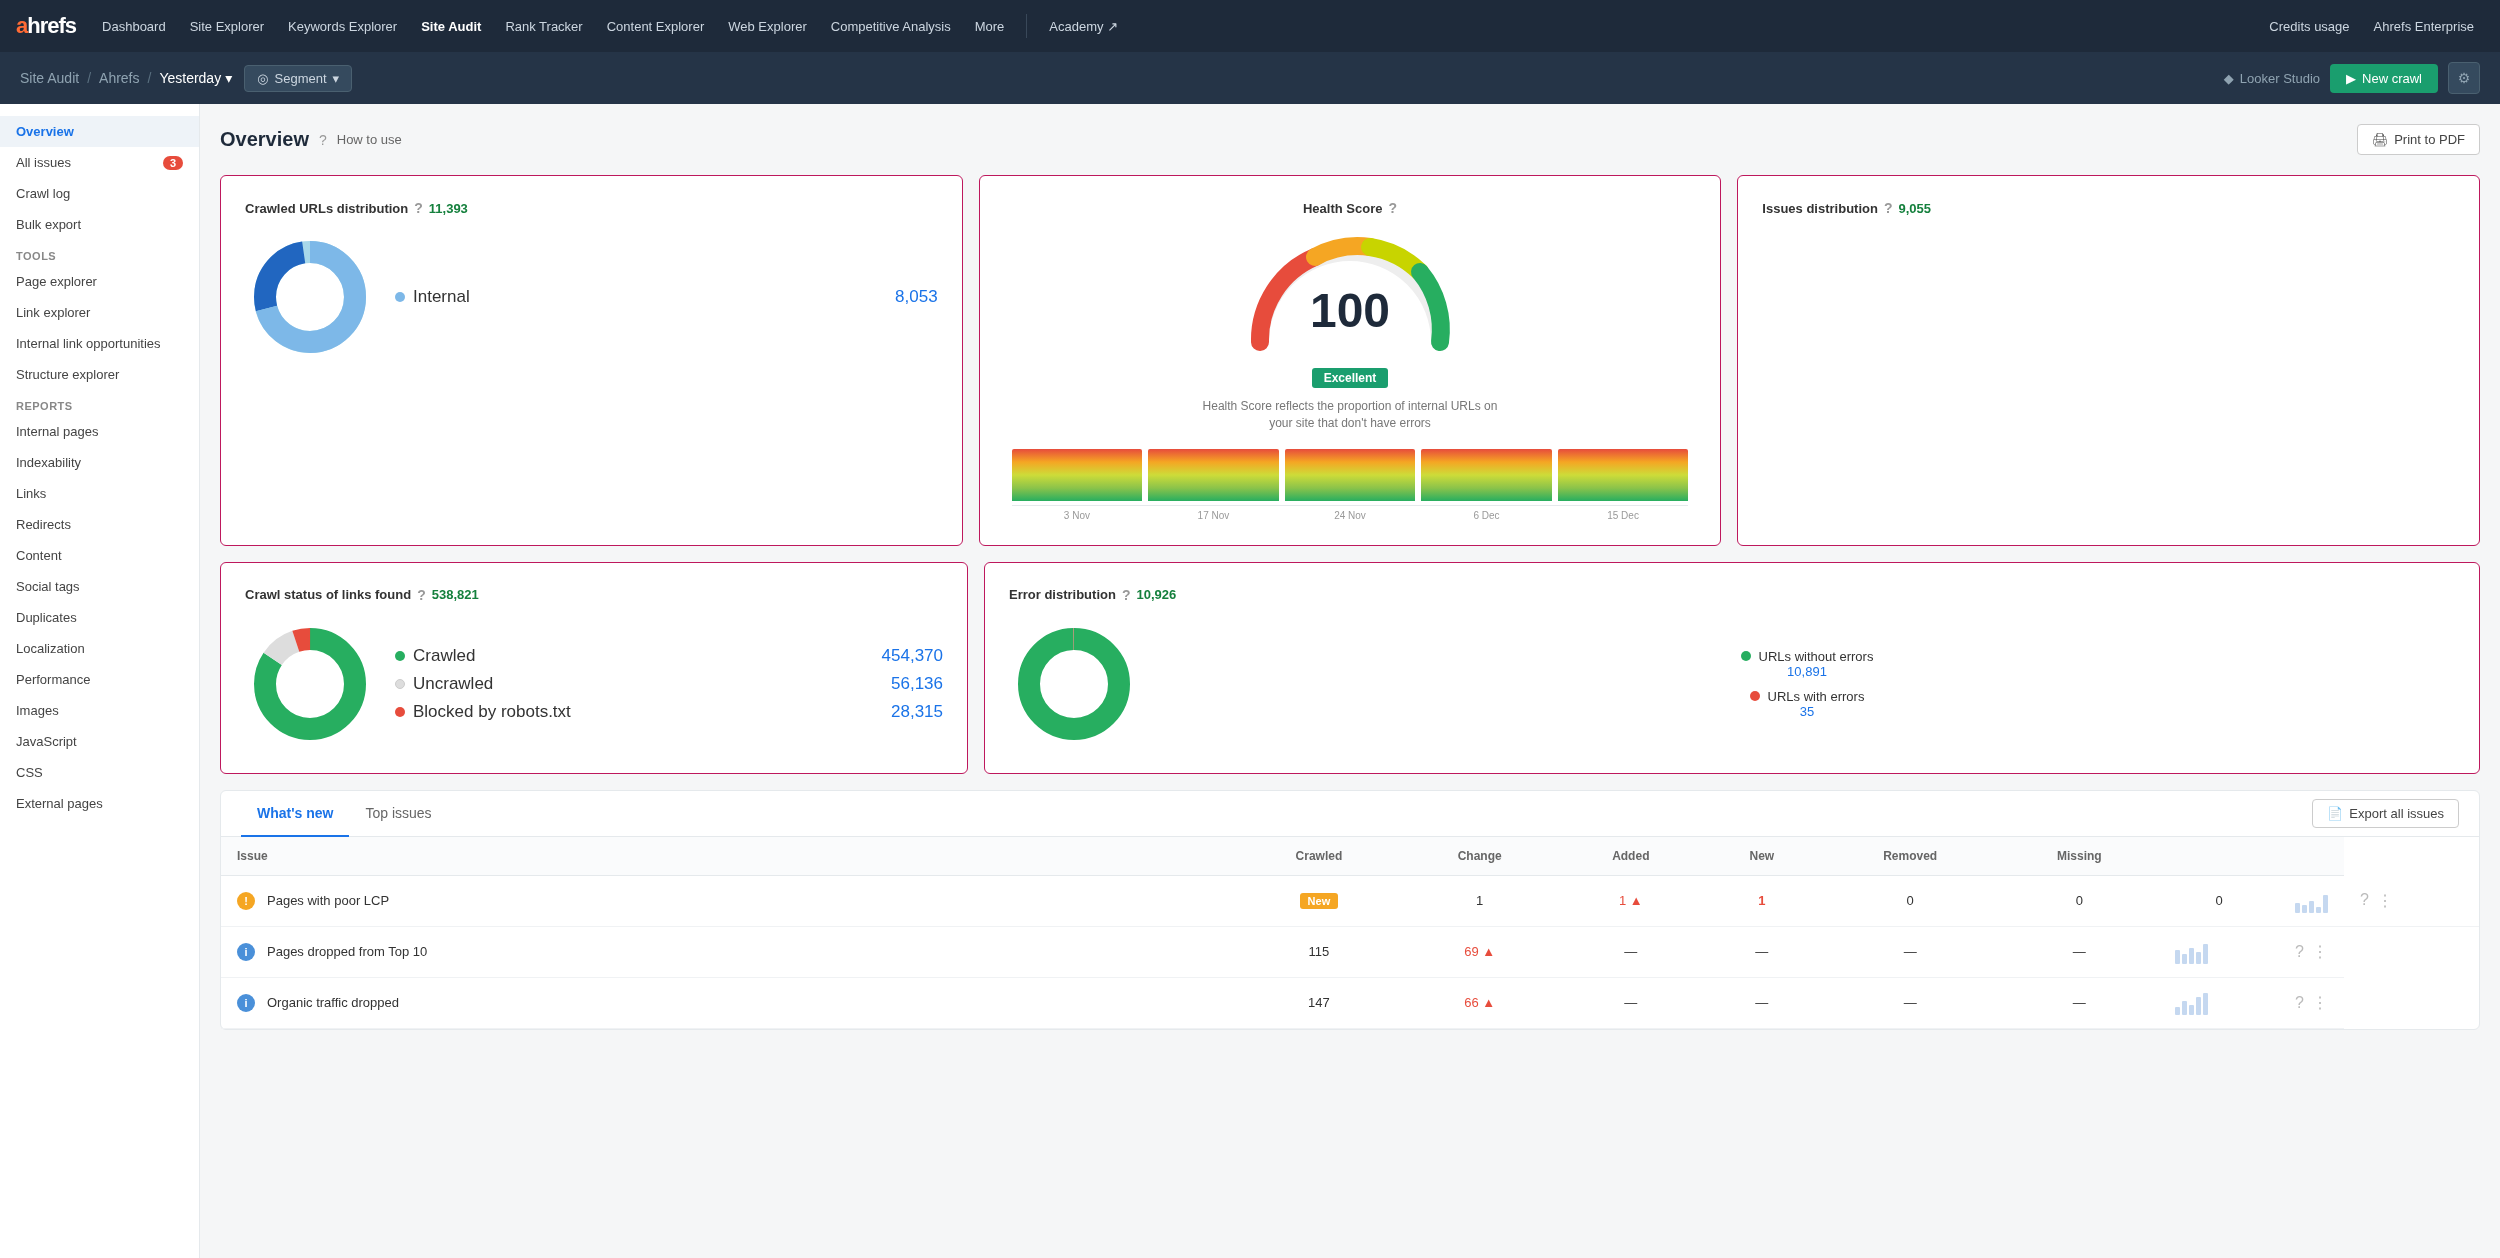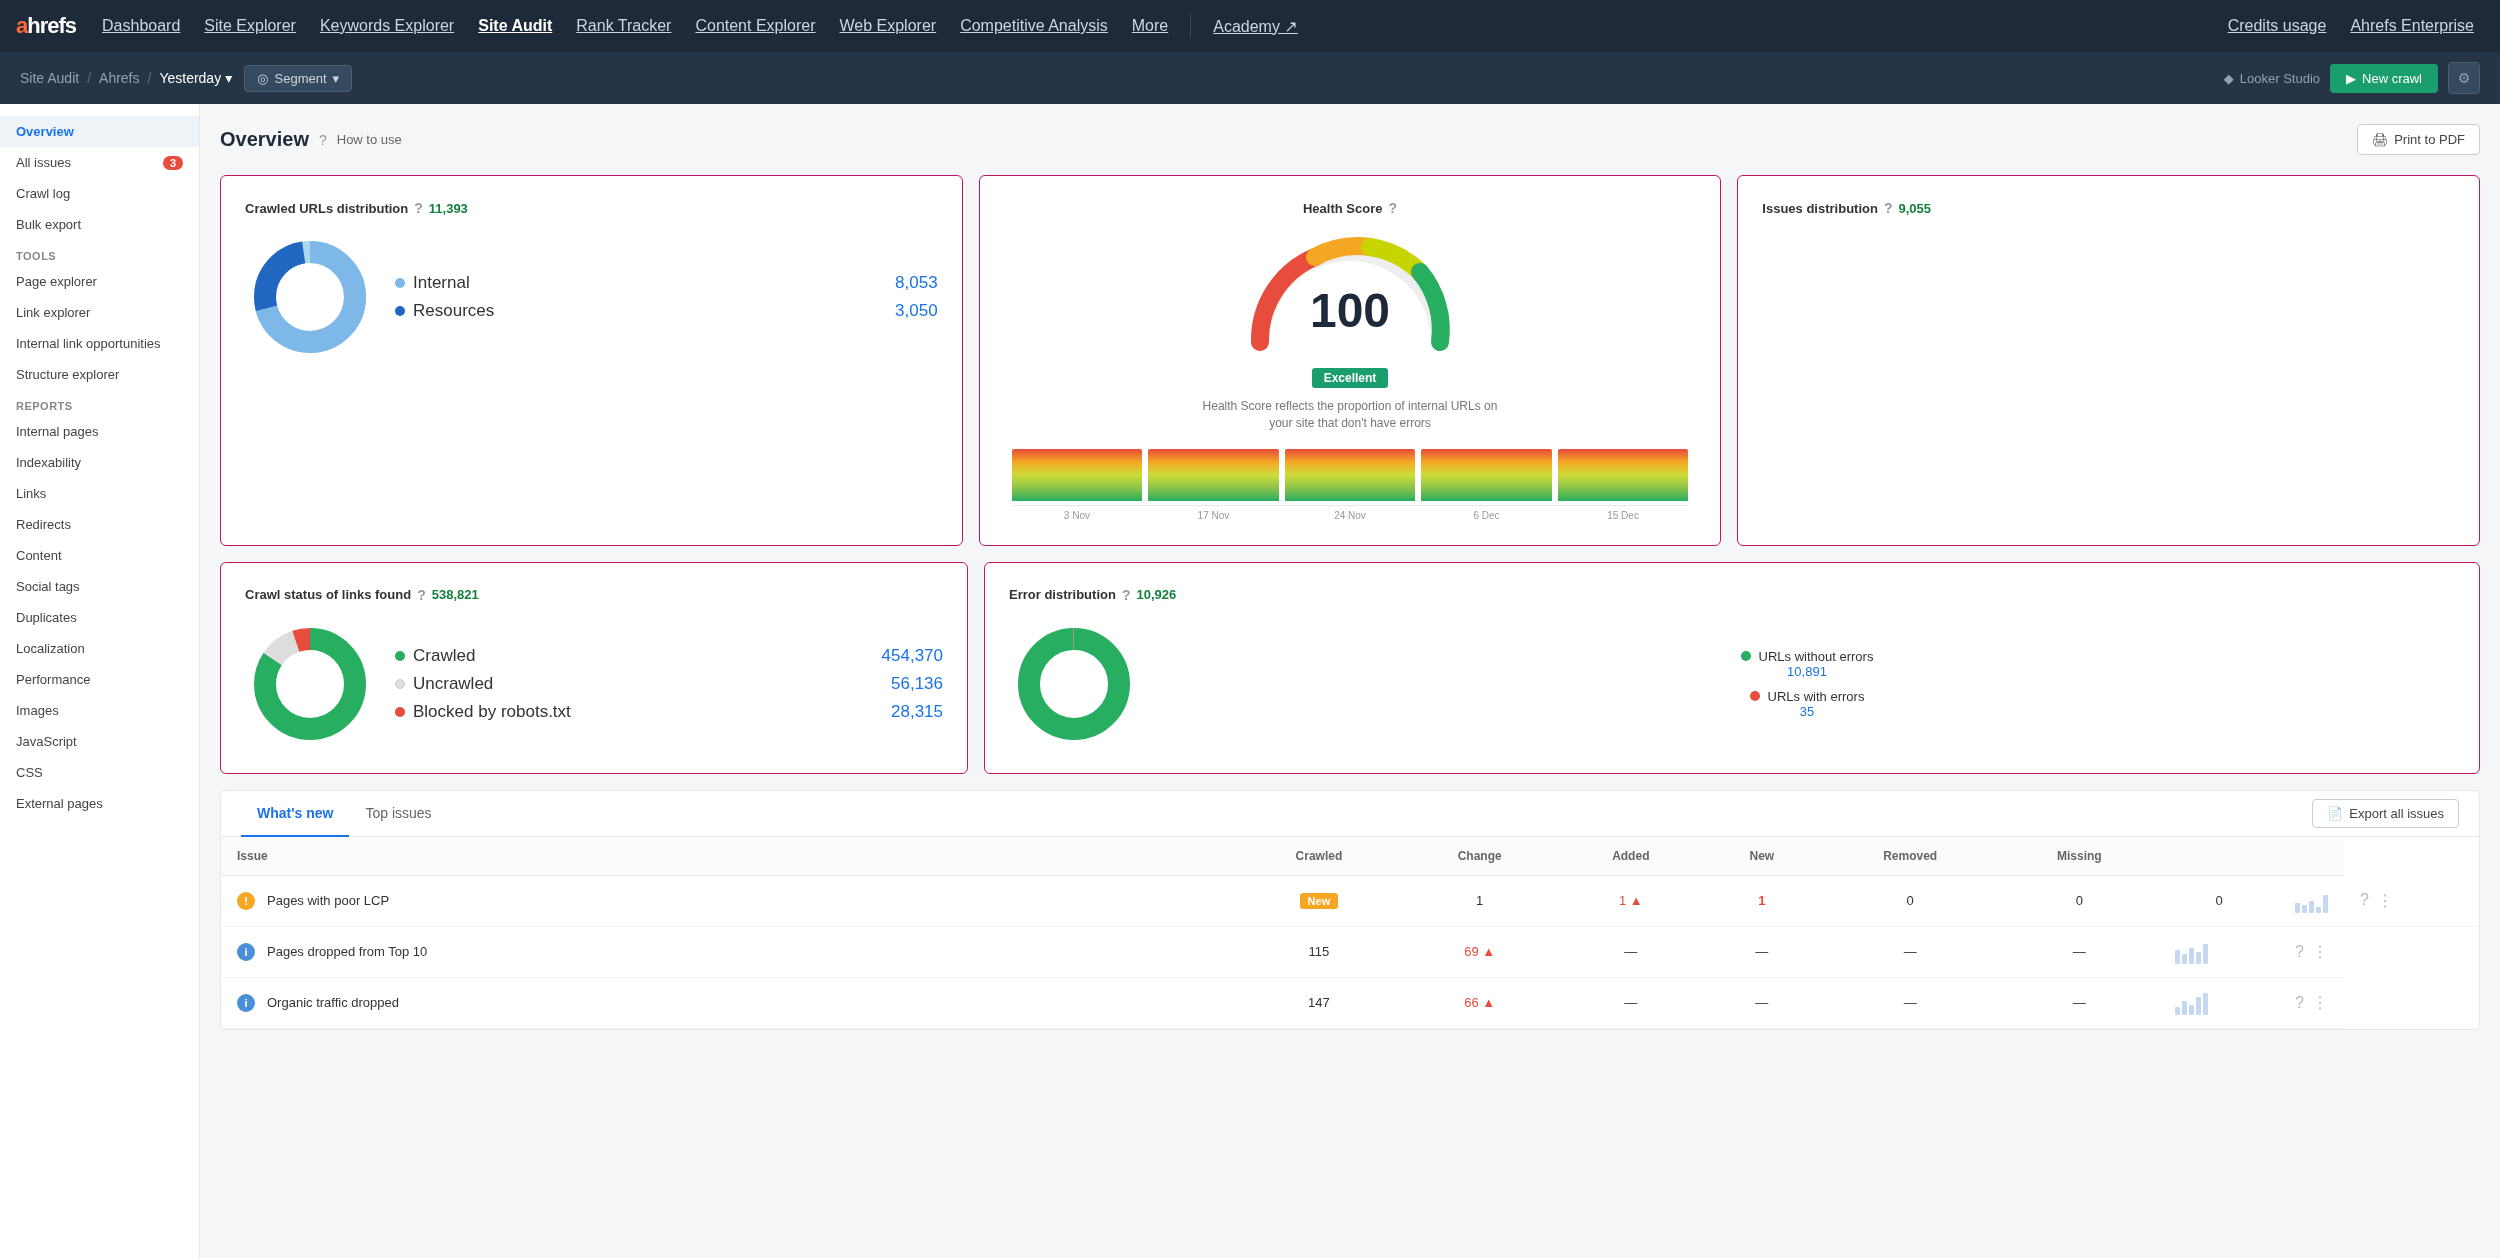--- a/index.html
+++ b/index.html
@@ -11,26 +11,25 @@
       display: flex;
       align-items: center;
       height: 52px;
       padding: 0 16px;
       gap: 4px;
     }
     .nav-logo { color: #ff6b35; font-size: 22px; font-weight: 900; margin-right: 12px; letter-spacing: -1px; }
     .nav-logo span { color: #fff; }
     .nav-item {
       color: #ccd6e0;
-      font-size: 16px;
+      font-size: 13px;
       padding: 6px 10px;
       cursor: pointer;
       border-radius: 3px;
       white-space: nowrap;
-      text-decoration: underline;
     }
     .nav-item.active { color: #fff; font-weight: 600; }
     .nav-divider { width: 1px; height: 24px; background: #394859; margin: 0 8px; }
     .nav-spacer { flex: 1; }
     .nav-right { display: flex; align-items: center; gap: 4px; }
     .nav-right .nav-item { color: #ccd6e0; }
 
     
     .breadcrumb-bar {
       background: #253447;
@@ -465,27 +464,20 @@
             </svg>
           </div>
           <div class="donut-legend">
             <div class="legend-item">
               <div class="legend-left">
                 <div class="legend-dot" style="background:#7db8e8;"></div>
                 <span>Internal</span>
               </div>
               <span class="legend-val">8,053</span>
             </div>
-            <div class="legend-item">
-              <div class="legend-left">
-                <div class="legend-dot" style="background:#2166c0;"></div>
-                <span>Resources</span>
-              </div>
-              <span class="legend-val">3,050</span>
-            </div>
           </div>
         </div>
       </div>
 
       <div class="card health-score-card">
         <div class="card-title" style="justify-content:center;">
           <span>Health Score</span>
           <span class="help-icon">?</span>
         </div>
 

